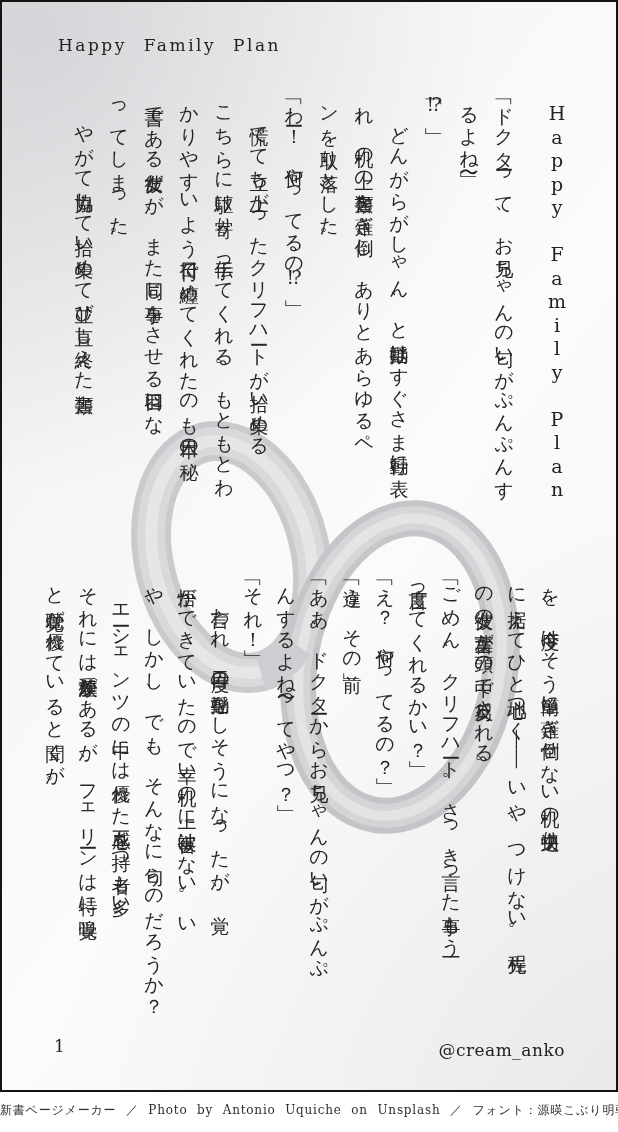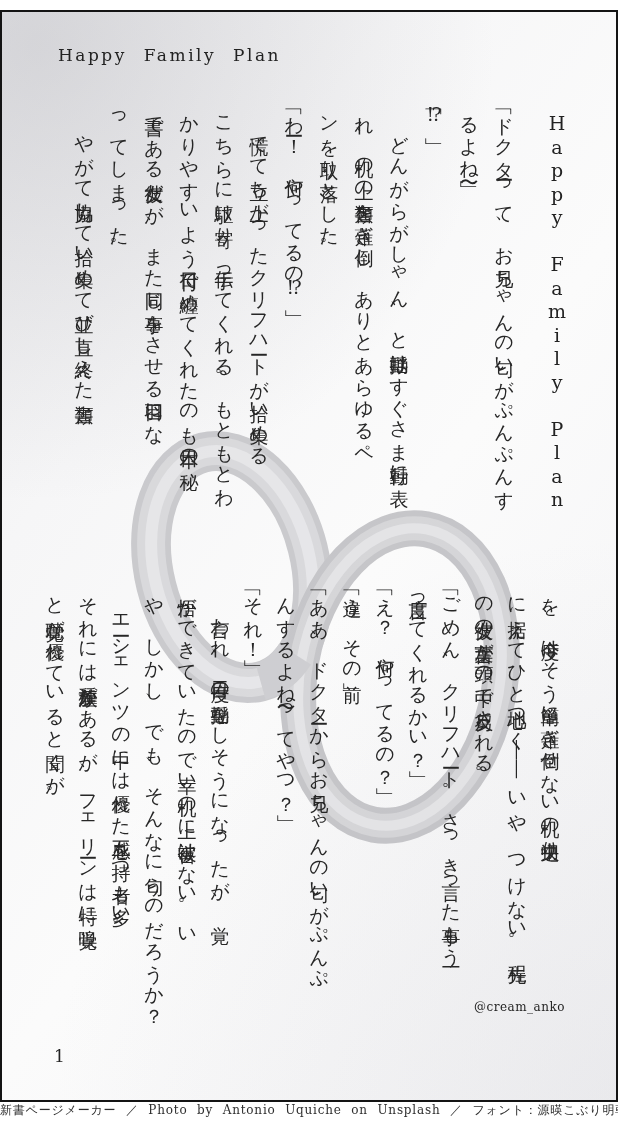--- a/index.html
+++ b/index.html
@@ -7,21 +7,20 @@
     position:relative; width:618px; height:1132px; background:#ffffff;
     font-family:"DejaVu Serif","Liberation Serif",serif; overflow:hidden;
   }
   .page {
     position:absolute; left:0; top:0; width:618px; height:1092px;
     box-sizing:border-box; border:2px solid #141414; overflow:hidden;
     background:
       radial-gradient(circle at 6% 3%, rgba(150,150,158,0.28), rgba(150,150,158,0) 38%),
       radial-gradient(circle at 100% 100%, rgba(190,190,196,0.18), rgba(190,190,196,0) 45%),
       linear-gradient(126deg,#ececee 0%,#f6f6f7 28%,#fbfbfb 55%,#f3f3f5 100%);
-    margin-top: 10px;
   }
   .rings { position:absolute; left:0; top:0; opacity:0.8; }
   .htitle {
     position:absolute; left:56px; top:33px; font-size:17px; color:#222;
     letter-spacing:2.5px; word-spacing:9px; white-space:nowrap;
   }
   .vtitle {
     position:absolute; top:100px; right:48px; height:520px;
     writing-mode:vertical-rl; text-orientation:upright;
     font-size:19px; letter-spacing:1.5px; color:#222; white-space:nowrap;
@@ -30,21 +29,21 @@
   .tier .line {
     writing-mode:vertical-rl; text-orientation:mixed;
     height:500px; font-size:19px; letter-spacing:0.4px; line-height:1;
     color:#262626; white-space:nowrap;
   }
   .tier-upper { top:91px;  left:57px; width:455px; height:480px; }
   .tier-upper .line { width:35px; }
   .tier-lower { top:572px; left:30px; width:528px; height:480px; }
   .tier-lower .line { width:33px; }
   .pagenum { position:absolute; left:52px; top:1034px; font-size:17px; color:#222; }
-  .handle  { position:absolute; right:51px; top:988px; font-size:12px; color:#222; letter-spacing:0.5px; }
+  .handle  { position:absolute; right:51px; top:1038px; font-size:17px; color:#222; letter-spacing:0.5px; }
   .credits {
     position:absolute; left:0; right:0; top:1102px; text-align:center;
     font-size:12px; letter-spacing:0.8px; word-spacing:5px; color:#2e2e2e; white-space:nowrap;
   }
 </style>
 </head>
 <body>
 
 <div class="stage">
   <div class="page">

